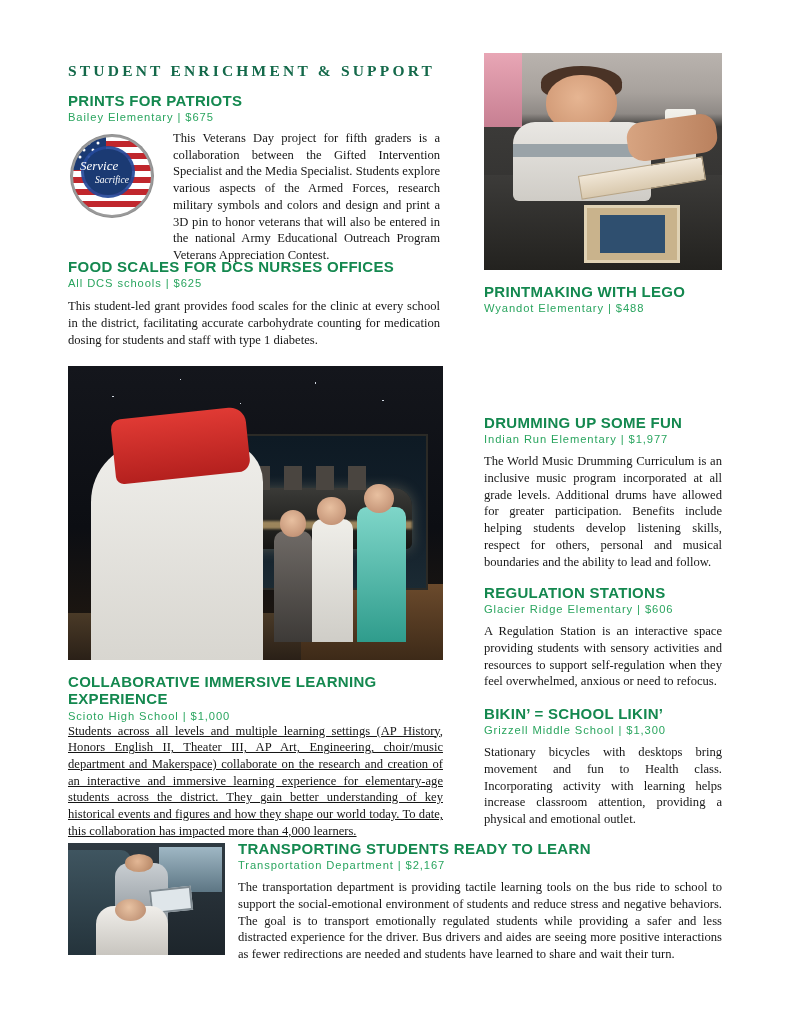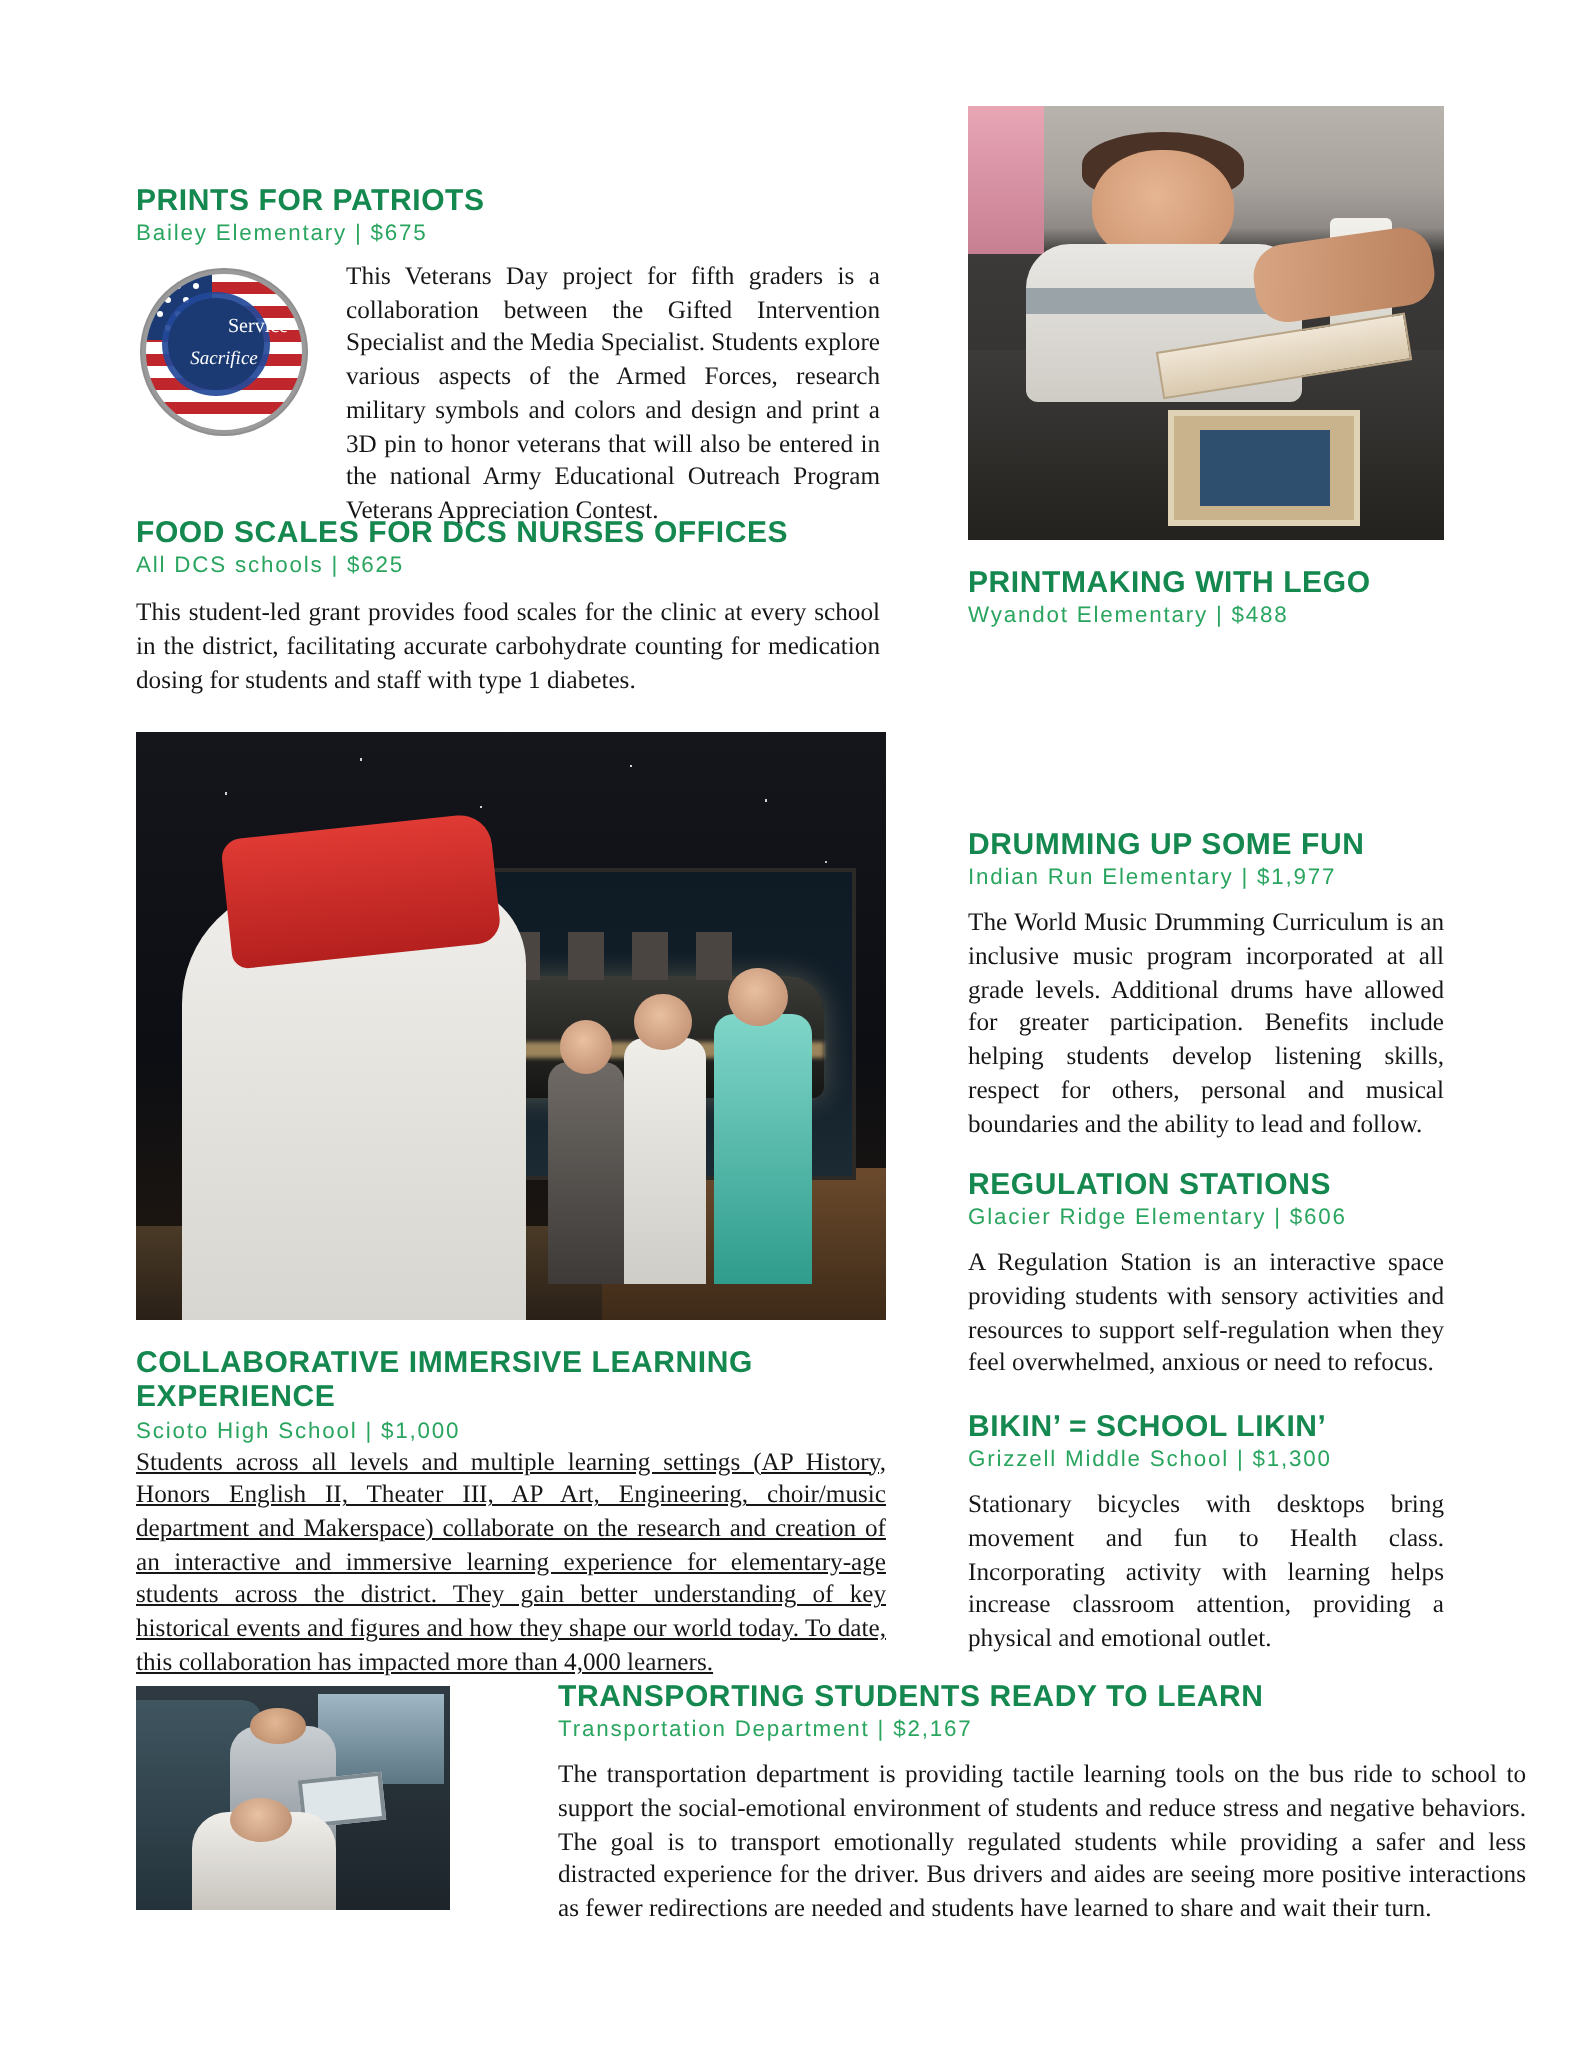--- a/index.html
+++ b/index.html
@@ -90,21 +90,21 @@
   #blk-drumming { left: 484px; top: 414px; width: 238px; }
   #blk-drumming .grant-body { margin-top: 8px; }
 
   #blk-regulation { left: 484px; top: 584px; width: 238px; }
   #blk-regulation .grant-body { margin-top: 8px; }
 
   #blk-bikin { left: 484px; top: 705px; width: 238px; }
   #blk-bikin .grant-body { margin-top: 8px; }
 
   
-  #blk-transport { left: 238px; top: 840px; width: 484px; margin-left: 41px; }
+  #blk-transport { left: 238px; top: 840px; width: 484px; }
   #blk-transport .grant-body { margin-top: 8px; }
 
   
   .photo {
     position: absolute;
     overflow: hidden;
     background: #6b6f73;
   }
   #photo-lego {
     left: 484px; top: 53px; width: 238px; height: 217px;
@@ -292,20 +292,21 @@
     position: absolute; left: 30%; bottom: 30%; width: 20%; height: 20%;
     border-radius: 50%;
     background: radial-gradient(circle at 45% 38%, #e8c2a2, #b5866a);
   }
 </style>
 </head>
 <body>
 
 <div class="page">
 
+  <div class="section-title">STUDENT ENRICHMENT &amp; SUPPORT</div>
 
   <div class="blk" id="blk-prints">
     <div class="grant-title">PRINTS FOR PATRIOTS</div>
     <div class="grant-sub">Bailey Elementary  |  $675</div>
 
     <div class="pin">
       <svg width="88" height="88" viewBox="0 0 88 88" aria-hidden="true">
         <defs>
           <clipPath id="pinClip">
               <circle cx="44" cy="44" r="40"></circle>
@@ -334,21 +335,21 @@
               <circle cx="21" cy="25" r="1.5"></circle>
               <circle cx="30" cy="25" r="1.5"></circle>
             <circle cx="16" cy="32" r="1.5"></circle>
               <circle cx="25" cy="32" r="1.5"></circle>
           </g>
           <ellipse cx="40" cy="40" rx="27" ry="26" fill="#24499a" opacity="0.92"></ellipse>
           <ellipse cx="40" cy="40" rx="24" ry="23" fill="#1b3a73"></ellipse>
         </g>
         <circle cx="44" cy="44" r="40" fill="none" stroke="#9a9a9a" stroke-width="2"></circle>
       </svg>
-      <div style="position:absolute;left:12px;top:26px;width:64px;text-align:right;color:#ffffff;font-family:'Liberation Serif',serif;font-size:10px;line-height:1.2;">Service</div>
+      <div style="position:absolute;left:12px;top:26px;width:64px;text-align:left;color:#ffffff;font-family:'Liberation Serif',serif;font-size:13px;font-style:italic;line-height:1.2;">Service</div>
       <div style="position:absolute;left:12px;top:43px;width:64px;text-align:center;color:#ffffff;font-family:'Liberation Serif',serif;font-size:9.5px;font-style:italic;line-height:1.2;">Sacrifice</div>
     </div>
 
     <div id="prints-text" class="grant-body">This Veterans Day project for fifth graders is a collaboration between the Gifted Intervention Specialist and the Media Specialist. Students explore various aspects of the Armed Forces, research military symbols and colors and design and print a 3D pin to honor veterans that will also be entered in the national Army Educational Outreach Program Veterans Appreciation Contest.</div>
   </div>
 
   <div class="blk" id="blk-foodscales">
     <div class="grant-title">FOOD SCALES FOR DCS NURSES OFFICES</div>
     <div class="grant-sub">All DCS schools  |  $625</div>
     <div class="grant-body">This student-led grant provides food scales for the clinic at every school in the district, facilitating accurate carbohydrate counting for medication dosing for students and staff with type 1 diabetes.</div>

